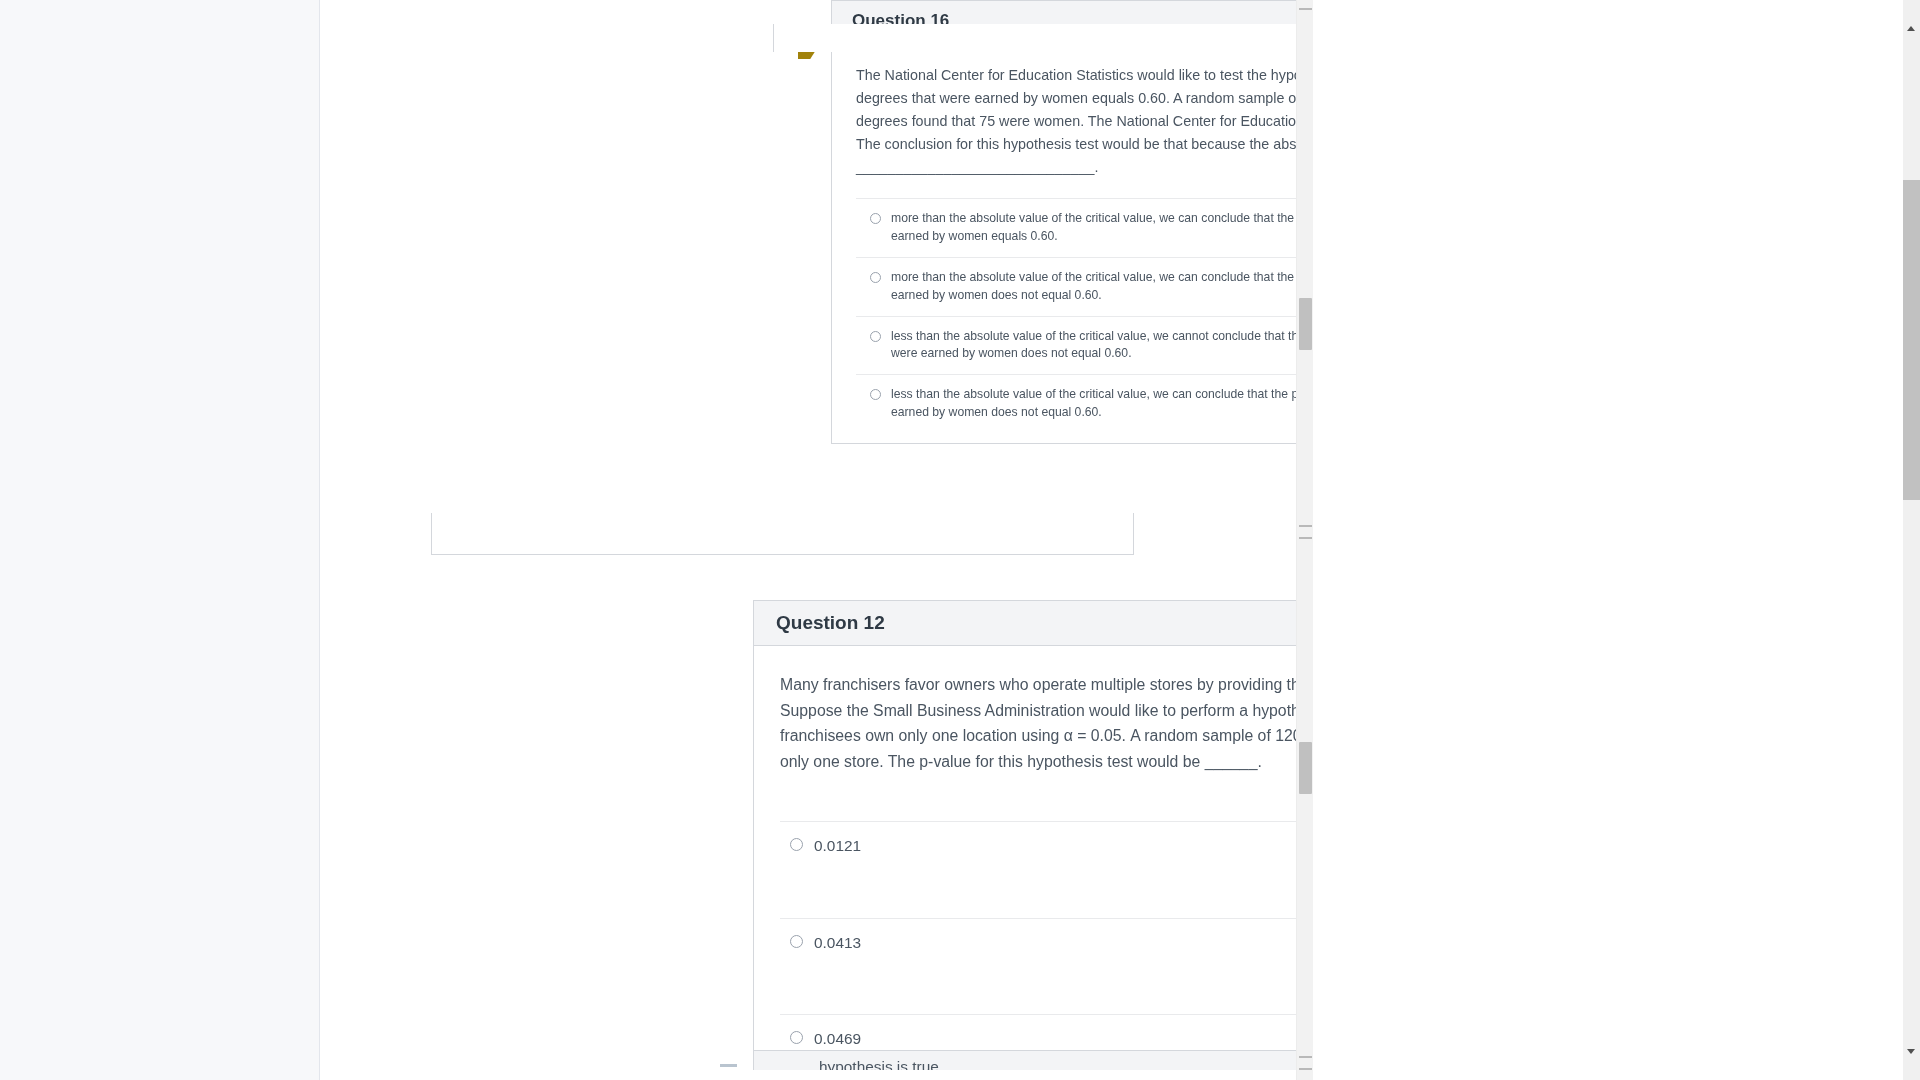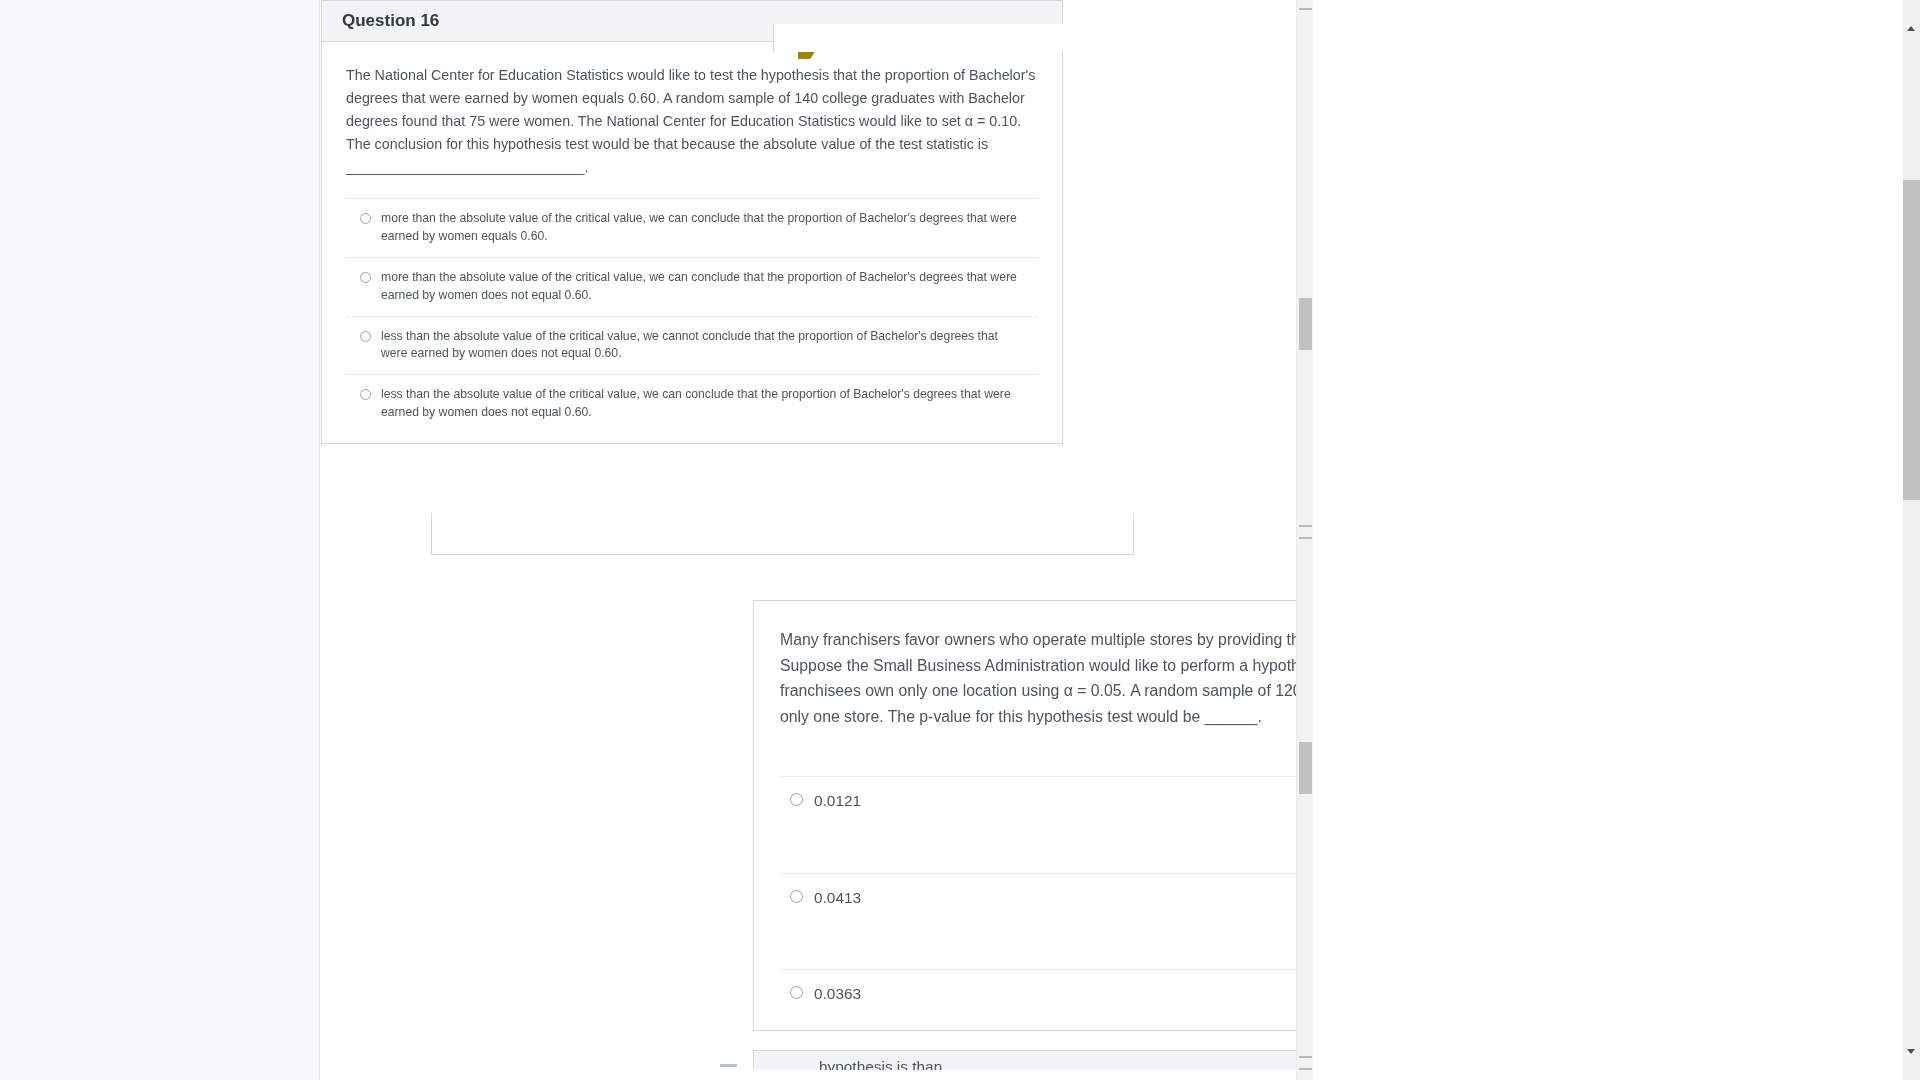--- a/index.html
+++ b/index.html
@@ -81,20 +81,21 @@
     background: #fff;
   }
   .answer-text {
     color: #4a5561;
     line-height: 1.45;
   }
 
   
   .q16-wrap .flag-icon { left: 477px; top: 44px; }
   .q16-wrap .qcard {
+    margin-left: 510px;
     width: 742px;
   }
   .q16-wrap .qcard-header { height: 41px; padding: 0 18px 0 20px; }
   .q16-wrap .qcard-title { font-size: 17px; }
   .q16-wrap .qcard-body { padding: 22px 24px 10px 24px; }
   .q16-wrap .qtext { font-size: 14.3px; line-height: 1.60; }
   .q16-wrap .answers { margin-top: 20px; }
   .q16-wrap .answer-row { padding: 11px 18px 11px 14px; }
   .q16-wrap .radio { width: 11px; height: 11px; margin: 3px 10px 0 0; }
   .q16-wrap .answer-text { font-size: 12.2px; line-height: 1.46; }
@@ -260,46 +261,50 @@
         </div>
       </div>
     </div>
   </div>
 
   <div class="partial-card"></div>
 
   <div class="q12-wrap qrow">
 
     <div class="qcard">
+      <div class="qcard-header">
+        <div class="qcard-title">Question 12</div>
+
+      </div>
       <div class="qcard-body">
         <div class="qtext">Many franchisers favor owners who operate multiple stores by providing them with preferential treatment. Suppose the Small Business Administration would like to perform a hypothesis test to investigate if 80% of franchisees own only one location using α = 0.05. A random sample of 120 franchisees found that 85 owned only one store. The p-value for this hypothesis test would be ______.</div>
         <div class="answers">
           <div class="answer-row">
             <span class="radio"></span>
             <span class="answer-text">0.0121</span>
           </div>
           <div class="answer-row">
             <span class="radio"></span>
             <span class="answer-text">0.0413</span>
           </div>
           <div class="answer-row">
             <span class="radio"></span>
-            <span class="answer-text">0.0363</span>
+            <span class="answer-text">0.0469</span>
           </div>
         </div>
       </div>
     </div>
   </div>
 
   <div class="q-bottom-wrap">
     <div class="q-bottom-dash"></div>
     <div class="q-bottom-card"></div>
   </div>
   <div class="q-bottom-inner"></div>
-  <div class="q-bottom-text">hypothesis is than</div>
+  <div class="q-bottom-text">hypothesis is true</div>
   <div class="q-bottom-clip"></div>
 
 </div>
 
 <div class="inner-scroll-track">
   <div class="inner-tick" style="top:8px"></div>
   <div class="inner-thumb a"></div>
   <div class="inner-tick" style="top:525px"></div>
   <div class="inner-tick" style="top:537px"></div>
   <div class="inner-thumb b"></div>

